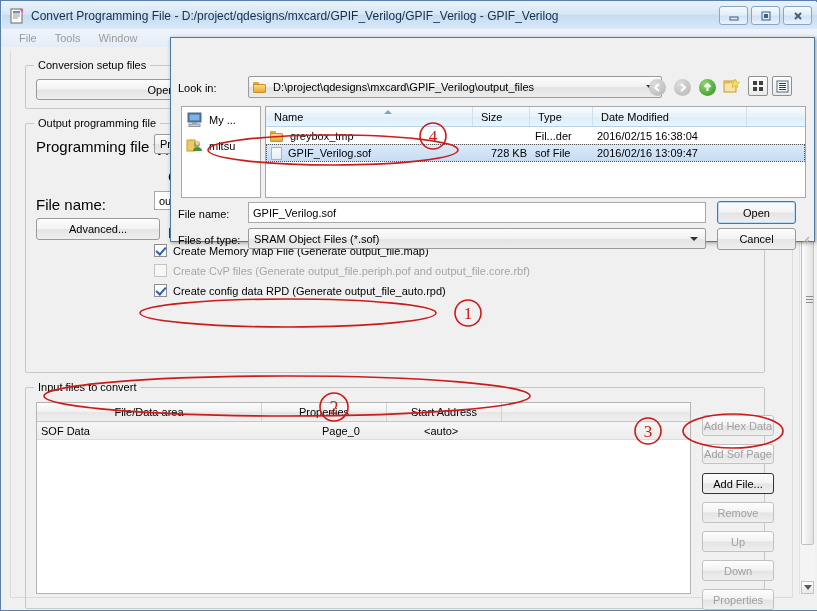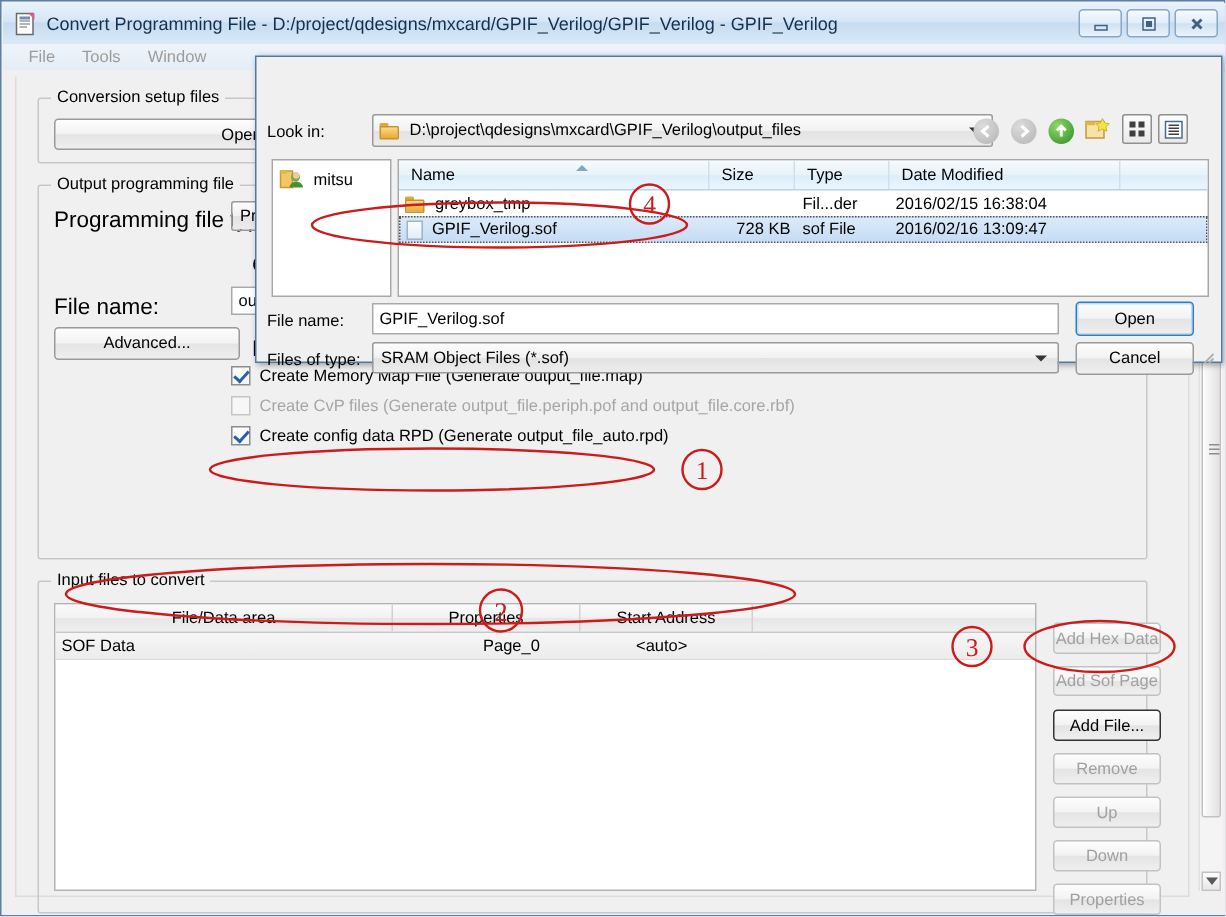--- a/index.html
+++ b/index.html
@@ -10,21 +10,21 @@
   body {
     font-family: "Liberation Sans", sans-serif;
     font-size: 11px;
     color: #000000;
   }
   #screen {
     position: relative;
     width: 817px;
     height: 611px;
     overflow: hidden;
-    background: #f0abfc;
+    background: #14b8a6;
   }
 
   
   #main-window {
     position: absolute;
     left: 0; top: 0;
     width: 817px; height: 611px;
     box-sizing: border-box;
     border: 1px solid #5a7fa8;
     background: #f0f0f0;
@@ -680,20 +680,29 @@
       <div class="tool-btn framed" style="left:596px; top:8px;">
         <svg width="13" height="13" viewBox="0 0 13 13">
           <rect x="1" y="1" width="11" height="11" fill="#ffffff" stroke="#4a6a8a"></rect>
           <path d="M3 3.5h7M3 5.5h7M3 7.5h7M3 9.5h7" stroke="#3f3f3f"></path>
         </svg>
       </div>
 
       <div id="places">
         <div class="place">
           <svg width="20" height="18" viewBox="0 0 20 18" style="flex:0 0 auto;margin-right:3px;">
+            <rect x="2" y="2" width="13" height="9" fill="#3b6ea5" stroke="#5c6b78"></rect>
+            <rect x="3.5" y="3.5" width="10" height="6" fill="#7fb2e5"></rect>
+            <rect x="6" y="11" width="5" height="2" fill="#9aa7b3"></rect>
+            <rect x="3" y="13" width="11" height="2.5" fill="#c2ccd6" stroke="#8b98a5"></rect>
+          </svg>
+          <span>My ...</span>
+        </div>
+        <div class="place">
+          <svg width="20" height="18" viewBox="0 0 20 18" style="flex:0 0 auto;margin-right:3px;">
             <rect x="1" y="3" width="8" height="11" fill="#f3c766" stroke="#c59b2e"></rect>
             <rect x="1" y="3" width="4" height="2" fill="#e0b84a"></rect>
             <circle cx="11" cy="7" r="3" fill="#6fae4b"></circle>
             <path d="M7 14 a4.5 4 0 0 1 9 0 z" fill="#4d8f33"></path>
             <circle cx="11.5" cy="6" r="2.2" fill="#f0c9a0"></circle>
           </svg>
           <span>mitsu</span>
         </div>
       </div>
 

